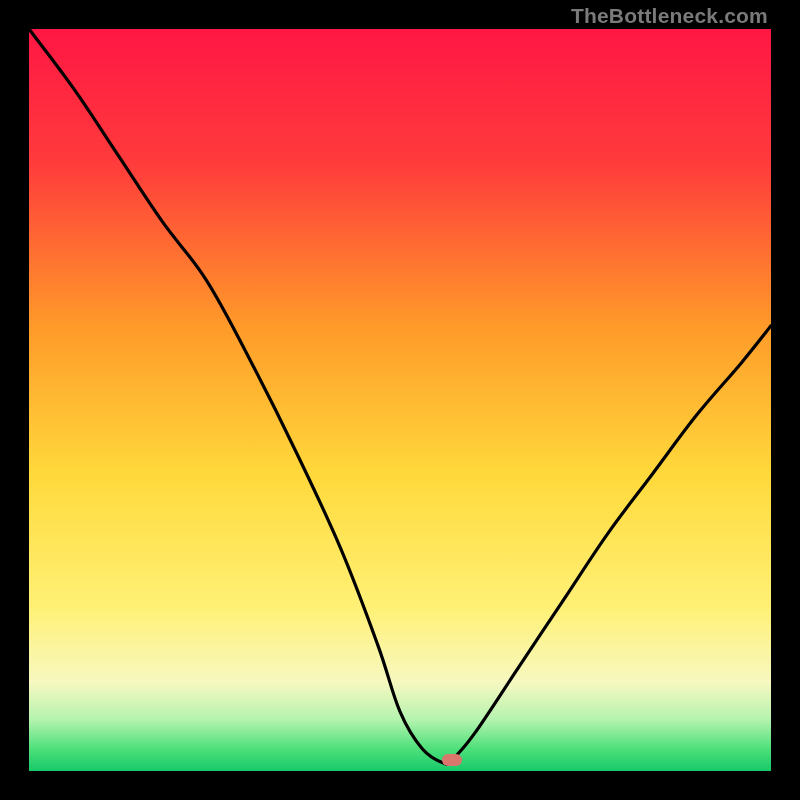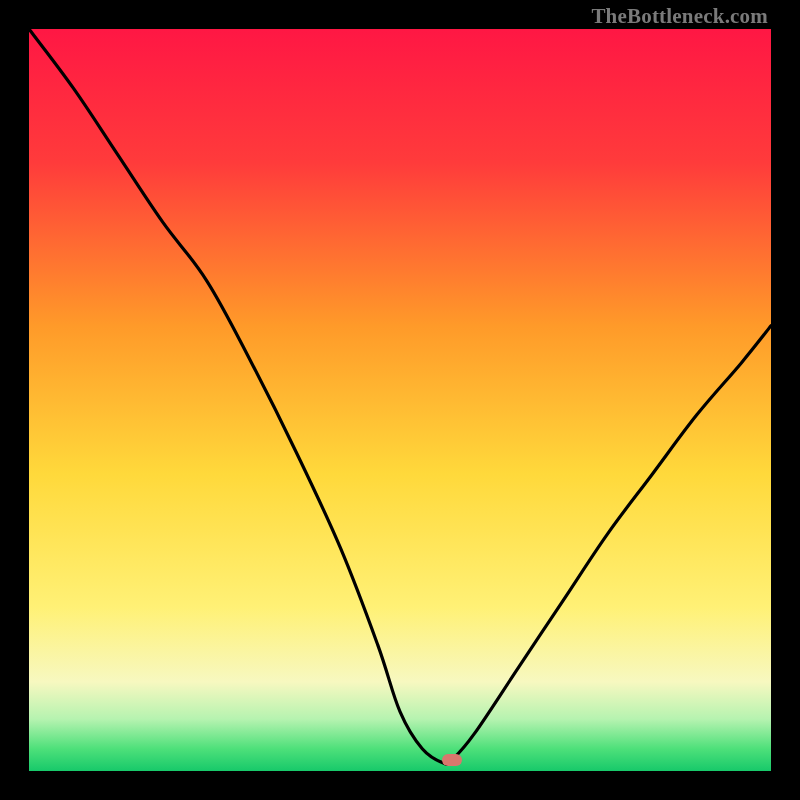--- a/index.html
+++ b/index.html
@@ -40,21 +40,21 @@
     position: absolute;
     width: 20px;
     height: 12px;
     border-radius: 6px;
     transform: translate(-50%, -50%);
   }
   .watermark {
     position: absolute;
     top: 4px;
     right: 32px;
-    font-family: Liberation Serif, serif;
+    font-family: Liberation Sans, sans-serif;
     font-size: 21px;
     font-weight: bold;
     color: #7a7a7a;
     letter-spacing: 0.2px;
   }
 </style>
 </head>
 <body>
 
 <div class="frame">

